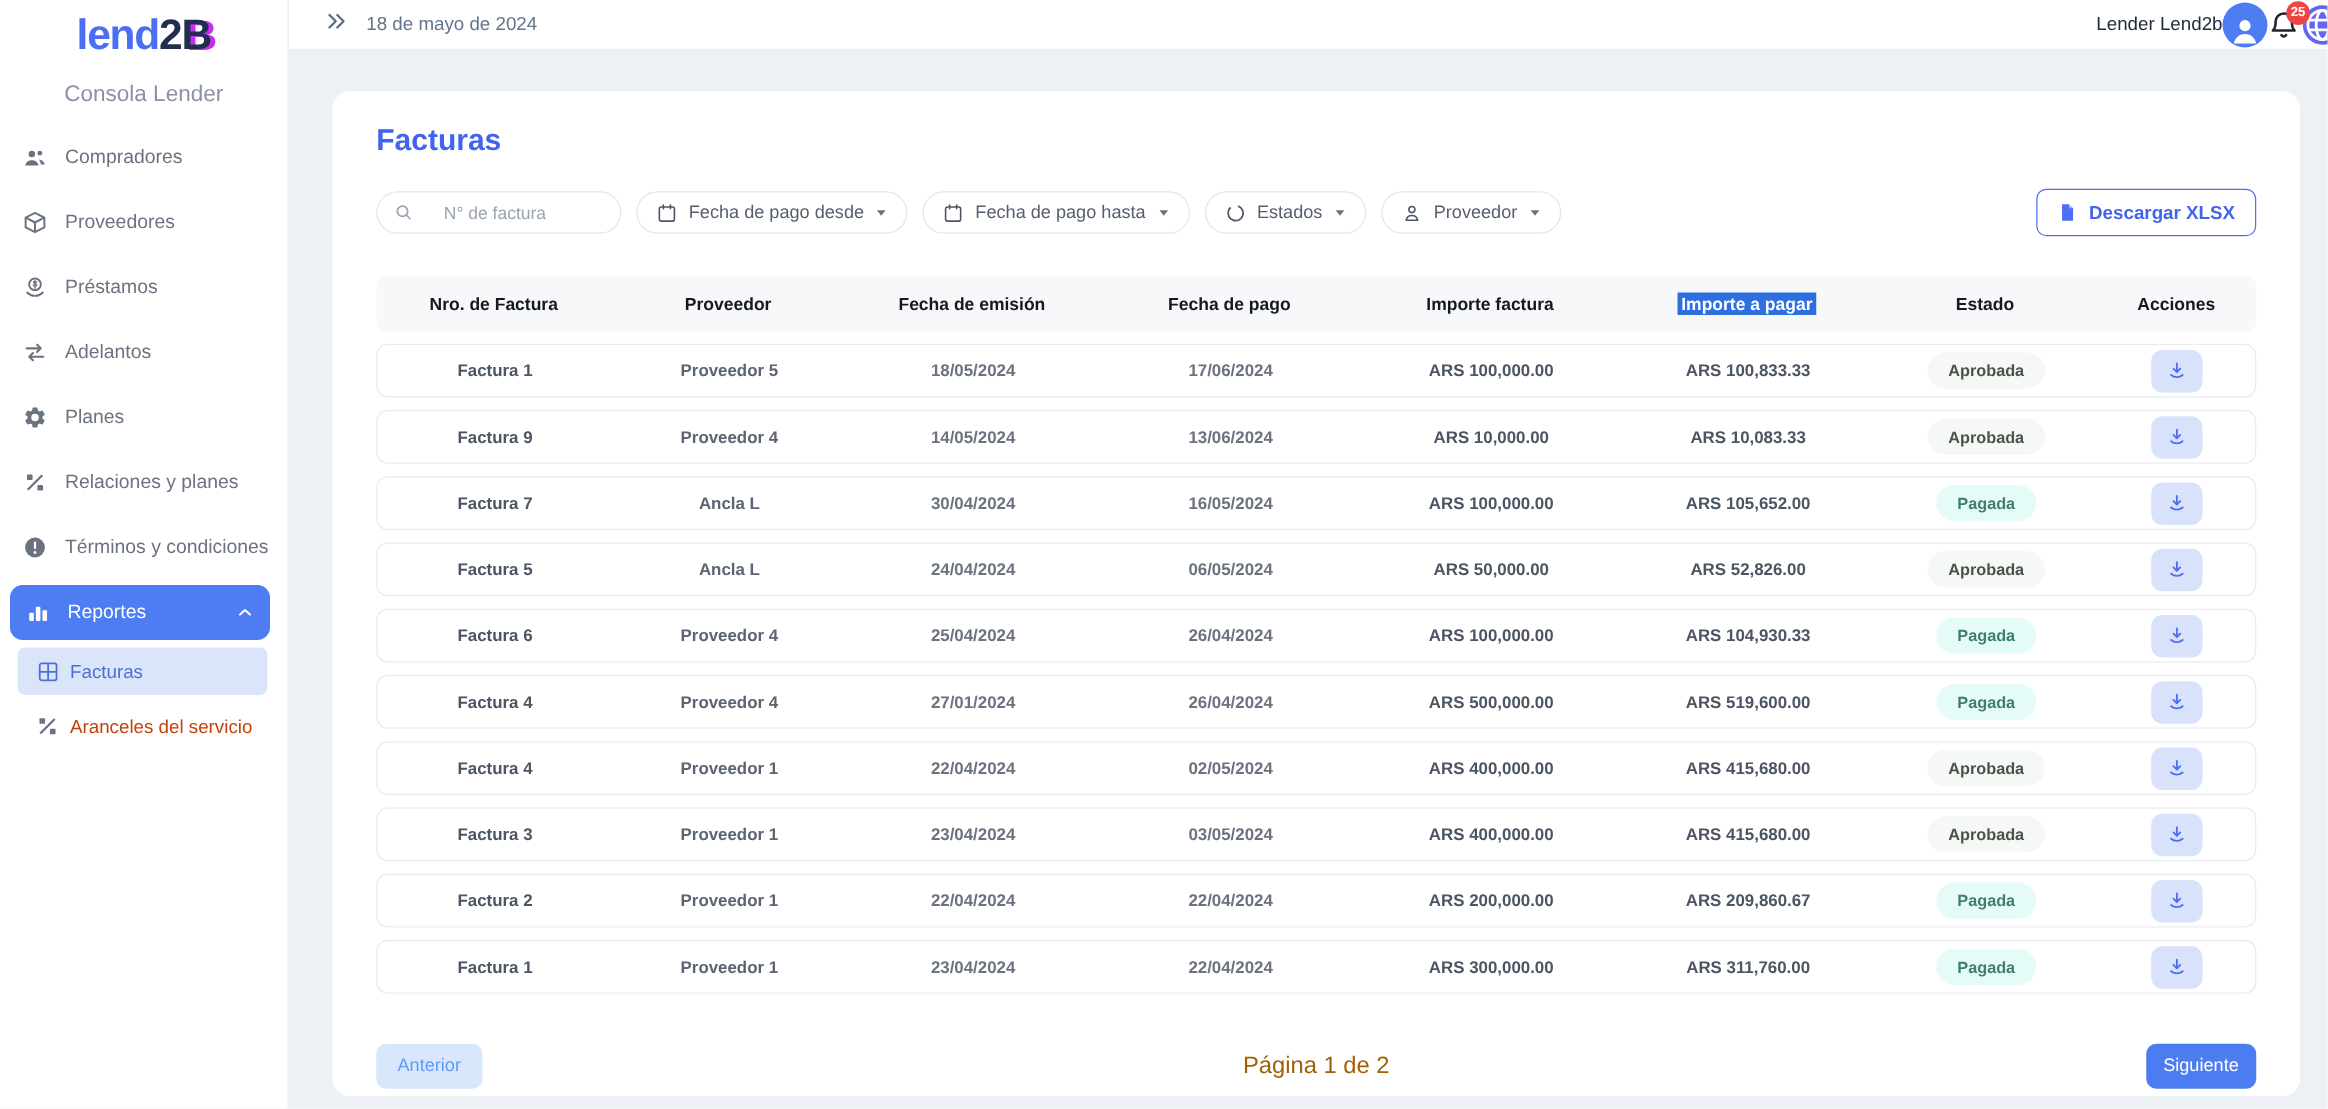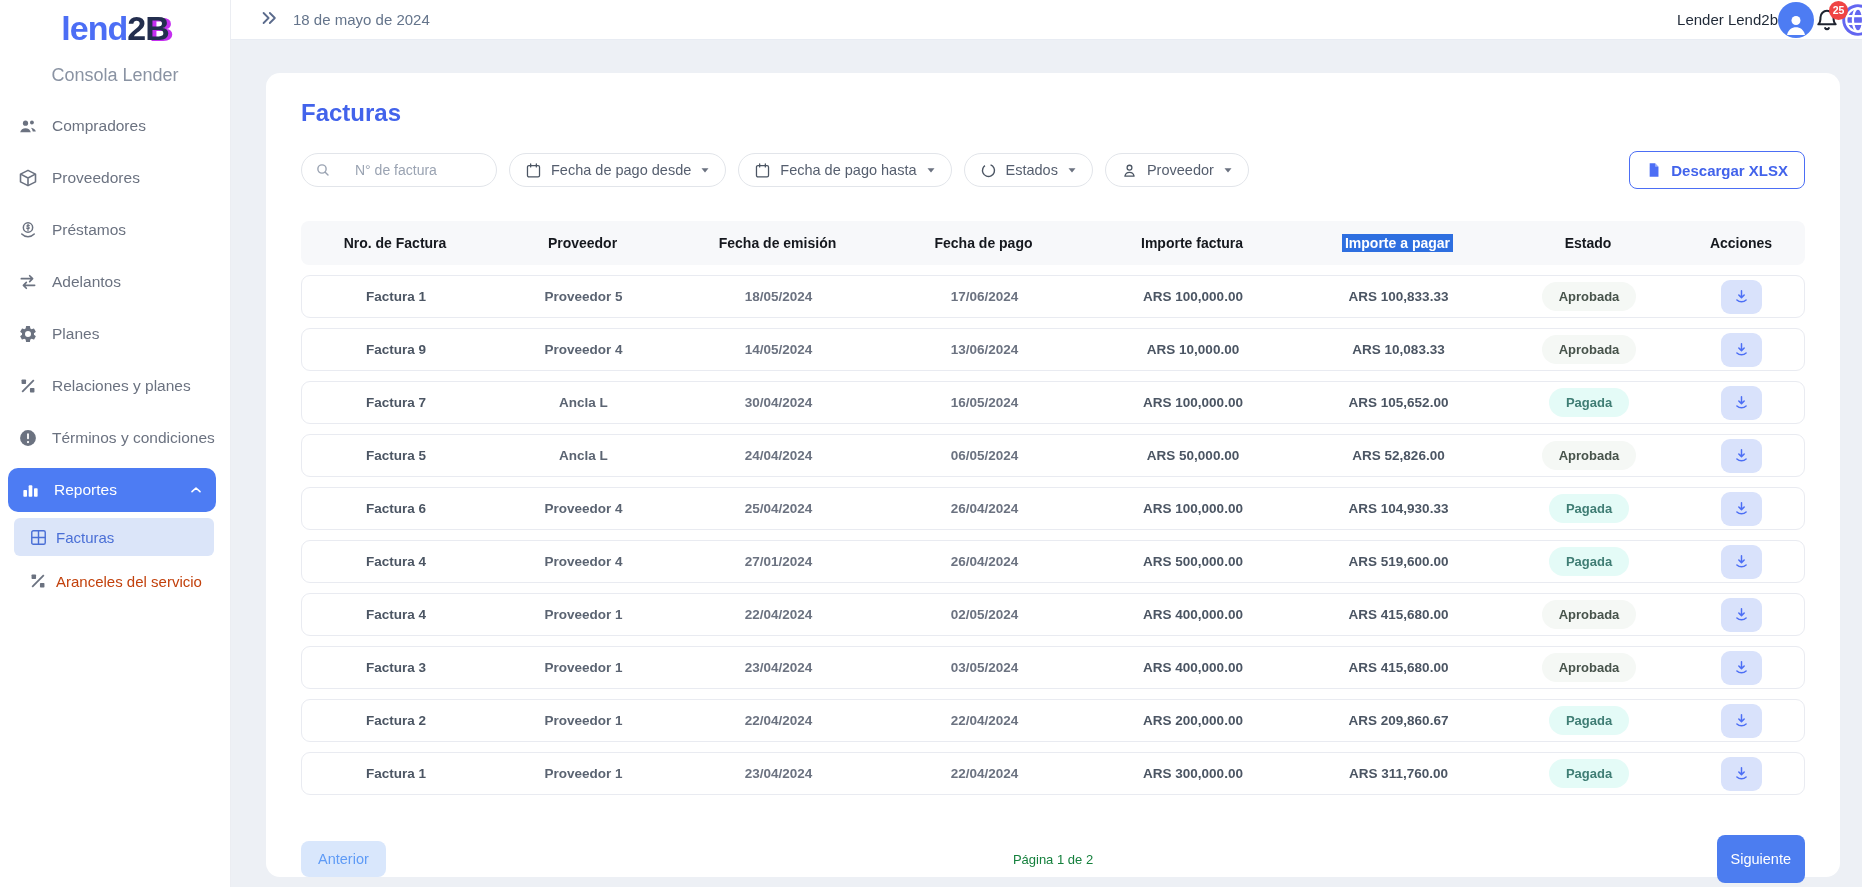--- a/index.html
+++ b/index.html
@@ -61,22 +61,22 @@
   .c-prov { font-weight:600; color:#5b6472; }
   .c-date { font-weight:600; color:#6b7280; }
   .c-amt { font-weight:700; color:#4b5563; }
   .badge { display:inline-block; padding:7px 17px; border-radius:999px; font-size:13px; font-weight:600; }
   .badge-aprobada { background:var(--aprobada-bg,#f5f8f5); color:var(--aprobada-text,#47534b); }
   .badge-pagada { background:var(--pagada-bg,#e4fbf7); color:var(--pagada-text,#3f7d74); }
   .action-btn { width:41px; height:34px; border:none; border-radius:9px; background:var(--action-btn-bg,#d9e2fb); color:var(--accent,#4c6ef5); display:inline-flex; align-items:center; justify-content:center; cursor:pointer; }
 
   .pagination { margin-top:40px; display:flex; align-items:center; position:relative; }
   .pg-prev { height:36px; border:none; border-radius:8px; background:var(--prev-btn-bg,#d9e7fc); color:var(--prev-btn-text,#5f9bf6); font-size:14.5px; padding:0 17px; cursor:pointer; font-family:inherit; }
-  .pg-info { position:absolute; left:0; right:0; text-align:center; color:#15803d; font-size:13px; }
-  .pg-next { margin-left:auto; height:48px; border:none; border-radius:8px; background:var(--next-btn-bg,#4c7df0); color:#fff; font-size:14.5px; padding:0 14px; cursor:pointer; font-family:inherit; position:relative; z-index:1; }
+  .pg-info { position:absolute; left:0; right:0; text-align:center; color:#a16207; font-size:19px; }
+  .pg-next { margin-left:auto; height:36px; border:none; border-radius:8px; background:var(--next-btn-bg,#4c7df0); color:#fff; font-size:14.5px; padding:0 14px; cursor:pointer; font-family:inherit; position:relative; z-index:1; }
 </style>
 </head>
 <body>
 
 <aside class="sidebar">
   <div class="logo">
     <div class="logo-text"><span class="lp1">lend</span><span class="lp2">2</span><span class="lp3">B</span></div>
     <div class="logo-sub">Consola Lender</div>
   </div>
   <nav class="nav" id="sidebar-nav">

